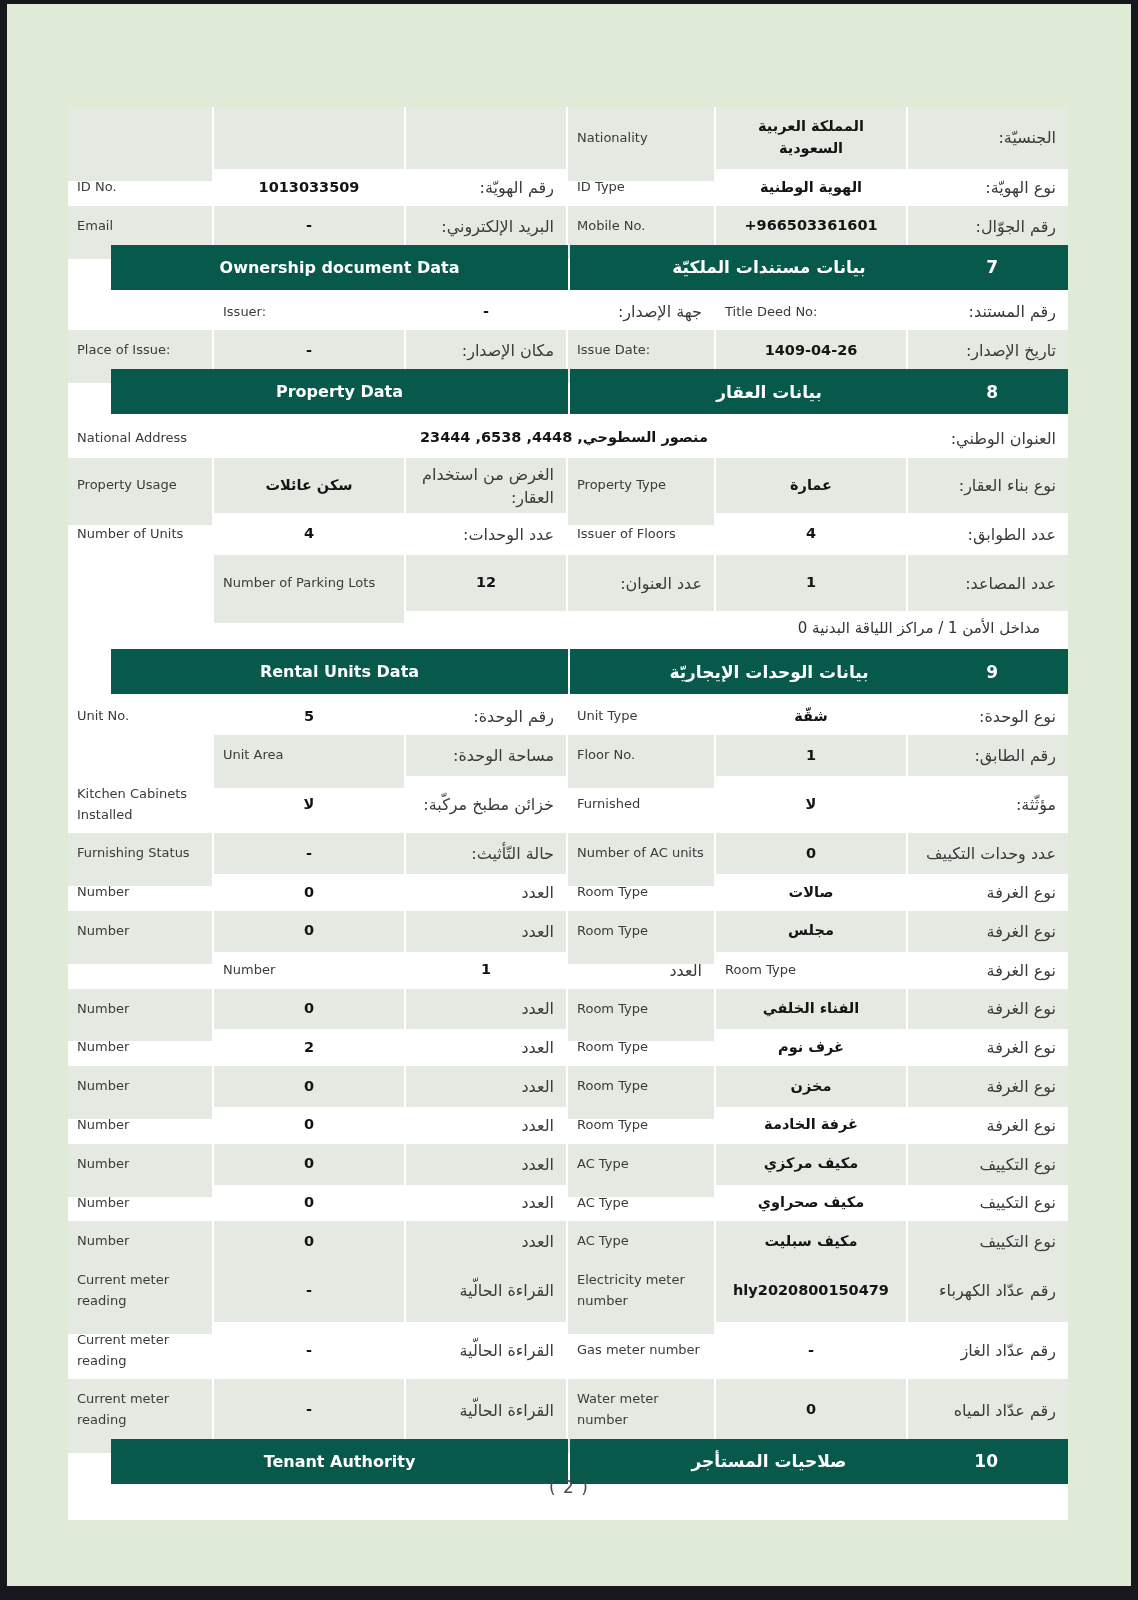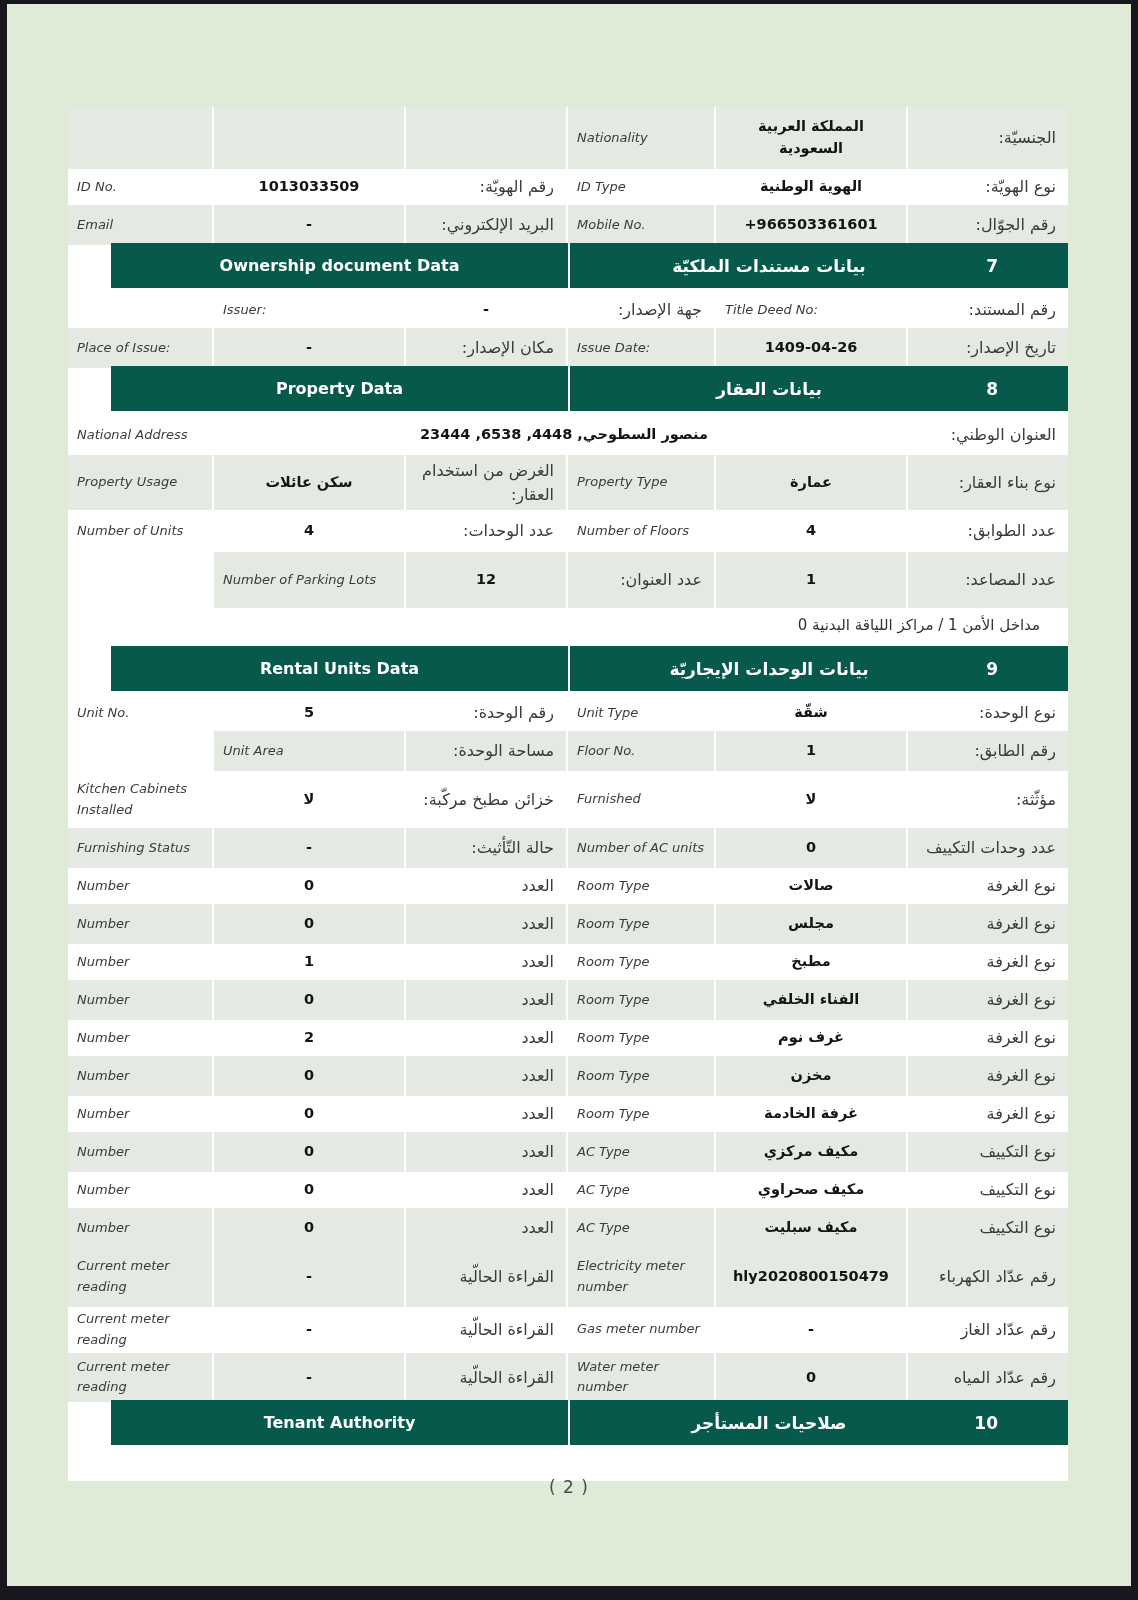--- a/index.html
+++ b/index.html
@@ -33,22 +33,22 @@
     font-size:16px;color:#3a3a3a;line-height:1.45;
     text-align:right;
   }
   .c-val{
     justify-content:center;text-align:center;
     font-weight:bold;font-size:14.5px;color:#141414;line-height:1.5;
     padding:2px 8px;
   }
   .c-en{
     direction:ltr;justify-content:flex-start;text-align:left;
-    padding:2px 6px 2px 9px;
-    font-size:13px;color:#3b3b3b;line-height:1.6;font-style:italic;
+    padding:2px 6px 14px 9px;
+    font-size:13px;color:#3b3b3b;line-height:1.6;
   }
   
   .sec{
     display:grid;grid-template-columns:498px 500px;column-gap:2px;
     direction:rtl;margin-bottom:2px;
   }
   .sec > div{background:#07594c;color:#ffffff;display:flex;align-items:center;}
   .sec .h-ar{position:relative;justify-content:center;padding-right:100px;
     font-weight:bold;font-size:17px;}
   .sec .h-num{position:absolute;right:70px;top:50%;transform:translateY(-50%);
@@ -209,21 +209,21 @@
         </div>
       </div>
       <div class="row" style="min-height: 42px;">
         <div class="c-ar">
           <span>عدد الطوابق:</span>
         </div>
         <div class="c-val">
           <span dir="auto">4</span>
         </div>
         <div class="c-en">
-          <span>Number of Floors</span>
+          <span>Issuer of Floors</span>
         </div>
         <div class="c-ar">
           <span>عدد الوحدات:</span>
         </div>
         <div class="c-val">
           <span dir="auto">4</span>
         </div>
         <div class="c-en">
           <span>Number of Units</span>
         </div>
@@ -368,23 +368,20 @@
         <div class="c-val">
           <span dir="auto">0</span>
         </div>
         <div class="c-en">
           <span>Number</span>
         </div>
       </div>
       <div class="row" style="min-height: 36px;">
         <div class="c-ar">
           <span>نوع الغرفة</span>
-        </div>
-        <div class="c-val">
-          <span dir="auto">مطبخ</span>
         </div>
         <div class="c-en">
           <span>Room Type</span>
         </div>
         <div class="c-ar">
           <span>العدد</span>
         </div>
         <div class="c-val">
           <span dir="auto">1</span>
         </div>

